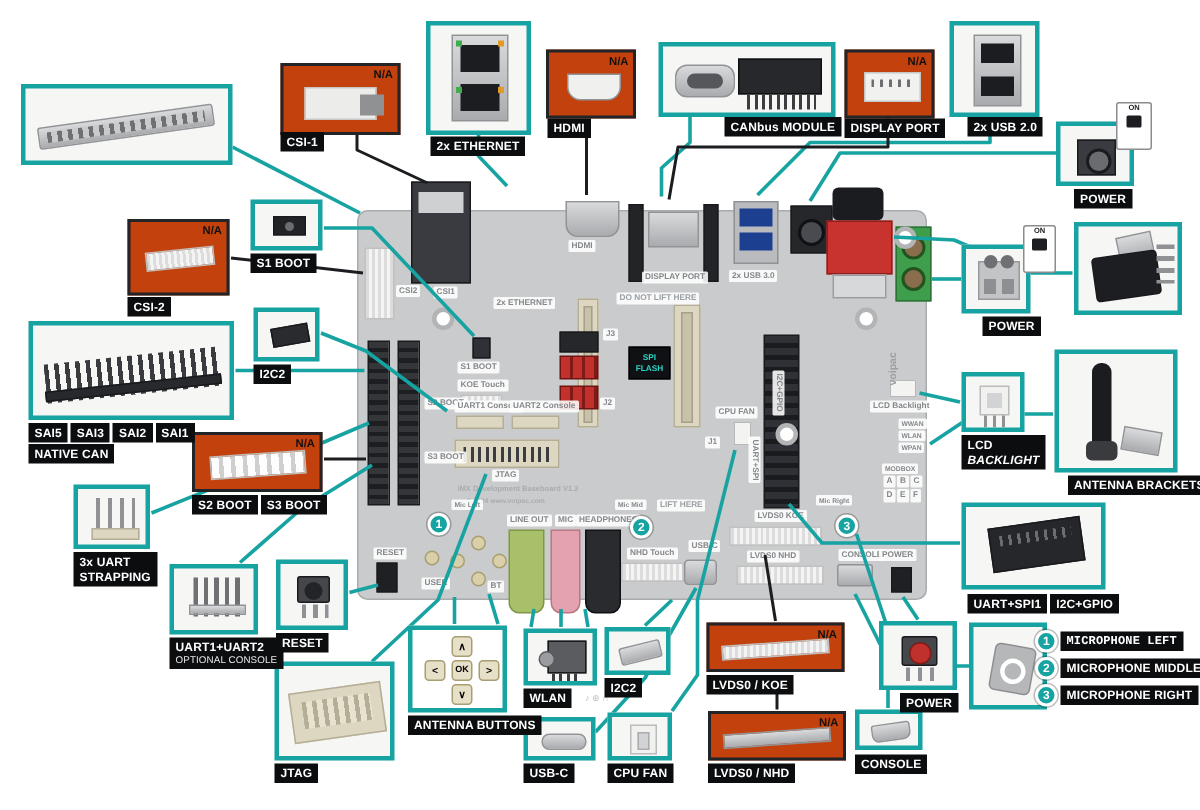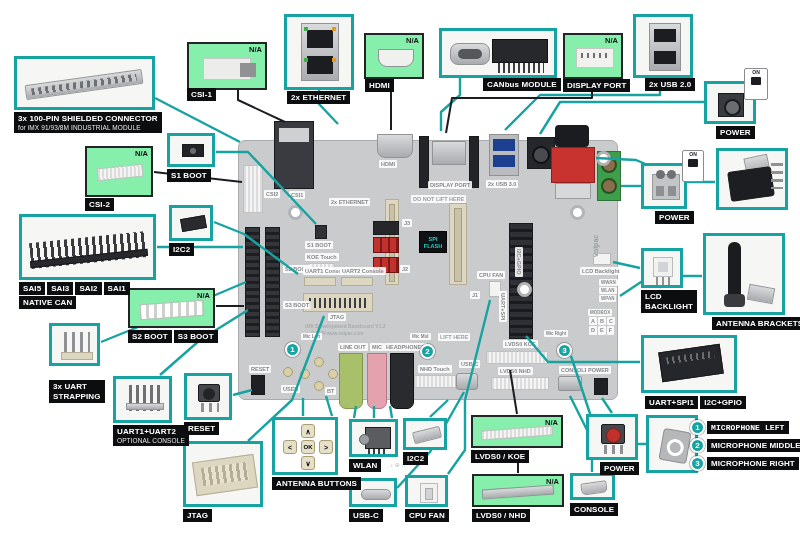--- a/index.html
+++ b/index.html
@@ -1,21 +1,21 @@
 <!DOCTYPE html>
 <html><head>
 <meta charset="utf-8">
 <style>
   :root{ --teal:#16a3a1; --f:"Liberation Sans",sans-serif; }
   html,body{margin:0;padding:0;background:#fff;}
   #stage{position:relative;width:800px;height:540px;background:#fff;overflow:hidden;font-family:var(--f);}
   .abs{position:absolute;}
   
   .box{position:absolute;background:#f6f6f5;border:3px solid var(--teal);box-sizing:border-box;z-index:3;overflow:hidden;}
-  .box.na{border:2px solid #232428;background:#86efac;overflow:visible;}
+  .box.na{border:2px solid #232428;background:#c2410c;overflow:visible;}
   .natag{position:absolute;top:1px;right:3px;font:bold 7.5px/1.3 var(--f);color:#111;z-index:5;}
   
   .chip{position:absolute;background:#0c0d0f;color:#fff;font:bold 8px/1.25 var(--f);padding:2px 4px 1px;white-space:nowrap;z-index:6;letter-spacing:.1px;}
   .chip small{display:block;font:normal 6.5px/1.2 var(--f);color:#e8e8e8;}
   .row{display:flex;gap:2px;position:absolute;z-index:6;}
   .row .chip{position:static;}
   
   .silk{position:absolute;background:rgba(255,255,255,.88);color:#85888b;font:bold 5.5px/1.15 var(--f);padding:1px 2px;white-space:nowrap;z-index:3;border-radius:1px;}
   .silk.bare{background:none;color:#a7acae;}
   .hole{position:absolute;width:15px;height:15px;border-radius:50%;background:#fff;border:3px solid #b2b4b6;box-sizing:border-box;z-index:1;}
@@ -211,21 +211,20 @@
       <polyline points="517,414 510,370"></polyline>
       <polyline points="518,473 518,452"></polyline>
     </g>
   </svg>
 
   <div class="box" style="left:14px;top:56px;width:141px;height:54px;">
     <div class="part met" style="left:8px;top:18px;width:118px;height:15px;transform:rotate(-8deg);border-radius:2px;">
         <div style="margin:3px 5px;height:7px;background:repeating-linear-gradient(90deg,#6e7074 0 3px,#c9cacc 3px 7px);"></div>
       </div>
   </div>
-  <div class="chip" style="left:14px;top:112px;"><span>3x 100-PIN SHIELDED CONNECTOR</span><small>for iMX 91/93/8M INDUSTRIAL MODULE</small></div>
 
   <div class="box na" style="left:187px;top:42px;width:80px;height:48px;">
     <span class="natag">N/A</span>
     <div class="part" style="left:14px;top:14px;width:48px;height:22px;background:#ececeb;border:1px solid #c7c7c6;">
         <div style="position:absolute;right:-6px;top:4px;width:16px;height:14px;background:#8f9193;"></div>
       </div>
   </div>
   <div class="chip" style="left:187px;top:88px;">CSI-1</div>
 
   <div class="box" style="left:284px;top:14px;width:70px;height:76px;">
@@ -318,21 +317,21 @@
   </div>
   <div class="row" style="left:128px;top:330px;">
     <span class="chip">S2 BOOT</span>
     <span class="chip">S3 BOOT</span>
   </div>
 
   <div class="box" style="left:49px;top:323px;width:51px;height:43px;">
     <div class="part" style="left:12px;top:6px;width:26px;height:20px;background:repeating-linear-gradient(90deg,#8f9194 0 3px,transparent 3px 8px);"></div>
     <div class="part tan" style="left:9px;top:26px;width:32px;height:8px;"></div>
   </div>
-  <div class="chip" style="left:49px;top:368px;margin-top:12px;"><span>3x UART</span><small style="font-weight:bold;color:#fff;font-size:8px;text-align:center;">STRAPPING</small></div>
+  <div class="chip" style="left:49px;top:368px;"><span>3x UART</span><small style="font-weight:bold;color:#fff;font-size:8px;text-align:center;">STRAPPING</small></div>
 
   <div class="box" style="left:113px;top:376px;width:59px;height:47px;">
     <div class="part" style="left:13px;top:6px;width:32px;height:26px;background:repeating-linear-gradient(90deg,#6e7073 0 3px,transparent 3px 7px);"></div>
     <div class="part met" style="left:10px;top:24px;width:38px;height:7px;"></div>
   </div>
   <div class="chip" style="left:113px;top:425px;"><span>UART1+UART2</span><small>OPTIONAL CONSOLE</small></div>
 
   <div class="box" style="left:184px;top:373px;width:48px;height:47px;">
     <div class="part blk" style="left:11px;top:8px;width:22px;height:18px;background:#46474b;border-radius:2px;">
         <div style="margin:3px auto;width:12px;height:12px;border-radius:50%;background:#232427;"></div>
@@ -449,21 +448,21 @@
     <div class="part blk" style="left:10px;top:18px;width:44px;height:30px;background:#1d1e21;transform:rotate(-8deg);border-radius:3px;"></div>
     <div class="part" style="left:52px;top:12px;width:12px;height:26px;background:repeating-linear-gradient(180deg,#8f9194 0 3px,transparent 3px 8px);"></div>
   </div>
 
   <div class="box" style="left:641px;top:248px;width:42px;height:40px;">
     <div class="part" style="left:9px;top:6px;width:20px;height:20px;background:#f1f1f0;border:1px solid #b9bbbd;">
         <div style="margin:4px 4px;height:10px;background:#d2d3d5;"></div>
       </div>
     <div class="part" style="left:12px;top:26px;width:14px;height:8px;background:repeating-linear-gradient(90deg,#8f9194 0 2px,transparent 2px 6px);"></div>
   </div>
-  <div class="chip" style="left:641px;top:290px;"><span>LCD</span><small style="font-weight:bold;color:#fff;font-size:8px;">BACKLIGHT</small></div>
+  <div class="chip" style="left:641px;top:290px;"><span>LCD</span><small style="font-weight:bold;color:#fff;font-size:8px;font-style:italic;">BACKLIGHT</small></div>
 
   <div class="box" style="left:703px;top:233px;width:82px;height:82px;">
     <div class="part" style="left:22px;top:6px;width:13px;height:58px;background:#1b1c1f;border-radius:6px;"></div>
     <div class="part" style="left:18px;top:58px;width:21px;height:13px;background:#3a3b3f;border-radius:4px;"></div>
     <div class="part met" style="left:42px;top:50px;width:26px;height:16px;transform:rotate(10deg);"></div>
   </div>
   <div class="chip" style="left:712px;top:317px;">ANTENNA BRACKETS</div>
 
 </div>
 

